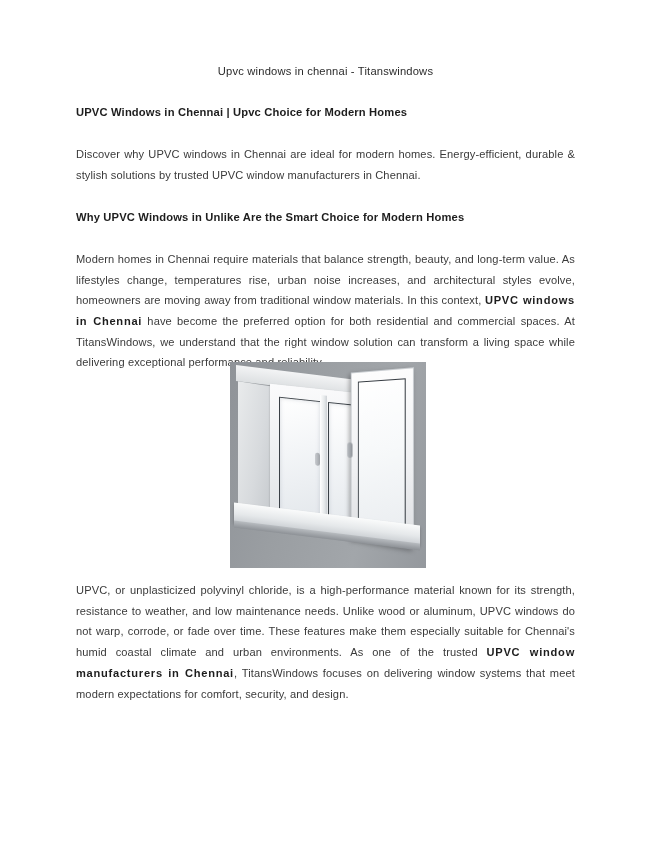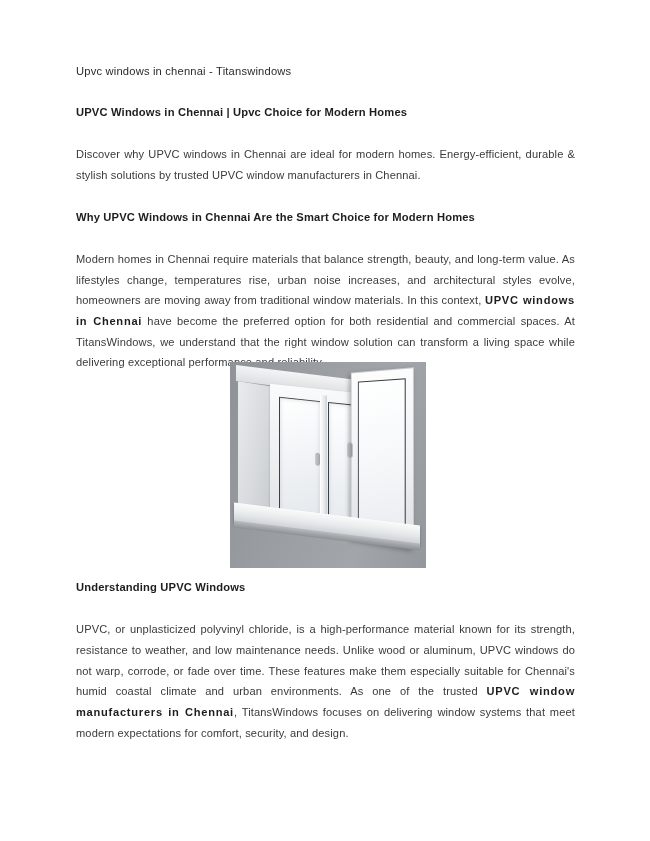--- a/index.html
+++ b/index.html
@@ -29,20 +29,21 @@
     top: 64px;
     width: 499px;
   }
   .doc-title {
     font-size: 11.2px;
     font-weight: 400;
     letter-spacing: 0.18px;
     color: #2b2b2b;
     margin: 0 0 26px 0;
     line-height: 1.35;
+    text-align: center;
   }
   .heading {
     font-size: 11.2px;
     font-weight: 700;
     letter-spacing: 0.16px;
     color: #1d1d1d;
     margin: 0 0 24px 0;
     line-height: 1.35;
   }
   .para {
@@ -187,21 +188,21 @@
 <div class="page">
 
   <div class="content">
 
     <p class="doc-title">Upvc windows in chennai - Titanswindows</p>
 
     <p class="heading">UPVC Windows in Chennai | Upvc Choice for Modern Homes</p>
 
     <p class="para">Discover why UPVC windows in Chennai are ideal for modern homes. Energy-efficient, durable &amp; stylish solutions by trusted UPVC window manufacturers in Chennai.</p>
 
-    <p class="heading">Why UPVC Windows in Chennai Are the Smart Choice for Modern Homes</p>
+    <p class="heading">Why UPVC Windows in Unlike Are the Smart Choice for Modern Homes</p>
 
     <p class="para"><span>Modern homes in Chennai require materials that balance strength, beauty, and long-term value. As lifestyles change, temperatures rise, urban noise increases, and architectural styles evolve, homeowners are moving away from traditional window materials. In this context, </span><b>UPVC windows in Chennai</b><span> have become the preferred option for both residential and commercial spaces. At TitansWindows, we understand that the right window solution can transform a living space while delivering exceptional performance and reliability.</span></p>
 
   </div>
 
   <div class="figure">
     <div class="photo">
       <div class="reveal-top"></div>
       <div class="reveal-left"></div>
 
@@ -217,19 +218,18 @@
         <div class="sash-handle"></div>
       </div>
 
       <div class="sill"></div>
       <div class="sill-edge"></div>
     </div>
   </div>
 
   <div class="content" style="top:580px;">
 
-    <p class="heading">Understanding UPVC Windows</p>
 
     <p class="para"><span>UPVC, or unplasticized polyvinyl chloride, is a high-performance material known for its strength, resistance to weather, and low maintenance needs. Unlike wood or aluminum, UPVC windows do not warp, corrode, or fade over time. These features make them especially suitable for Chennai's humid coastal climate and urban environments. As one of the trusted </span><b>UPVC window manufacturers in Chennai</b><span>, TitansWindows focuses on delivering window systems that meet modern expectations for comfort, security, and design.</span></p>
 
   </div>
 
 </div>
 
 </body></html>

